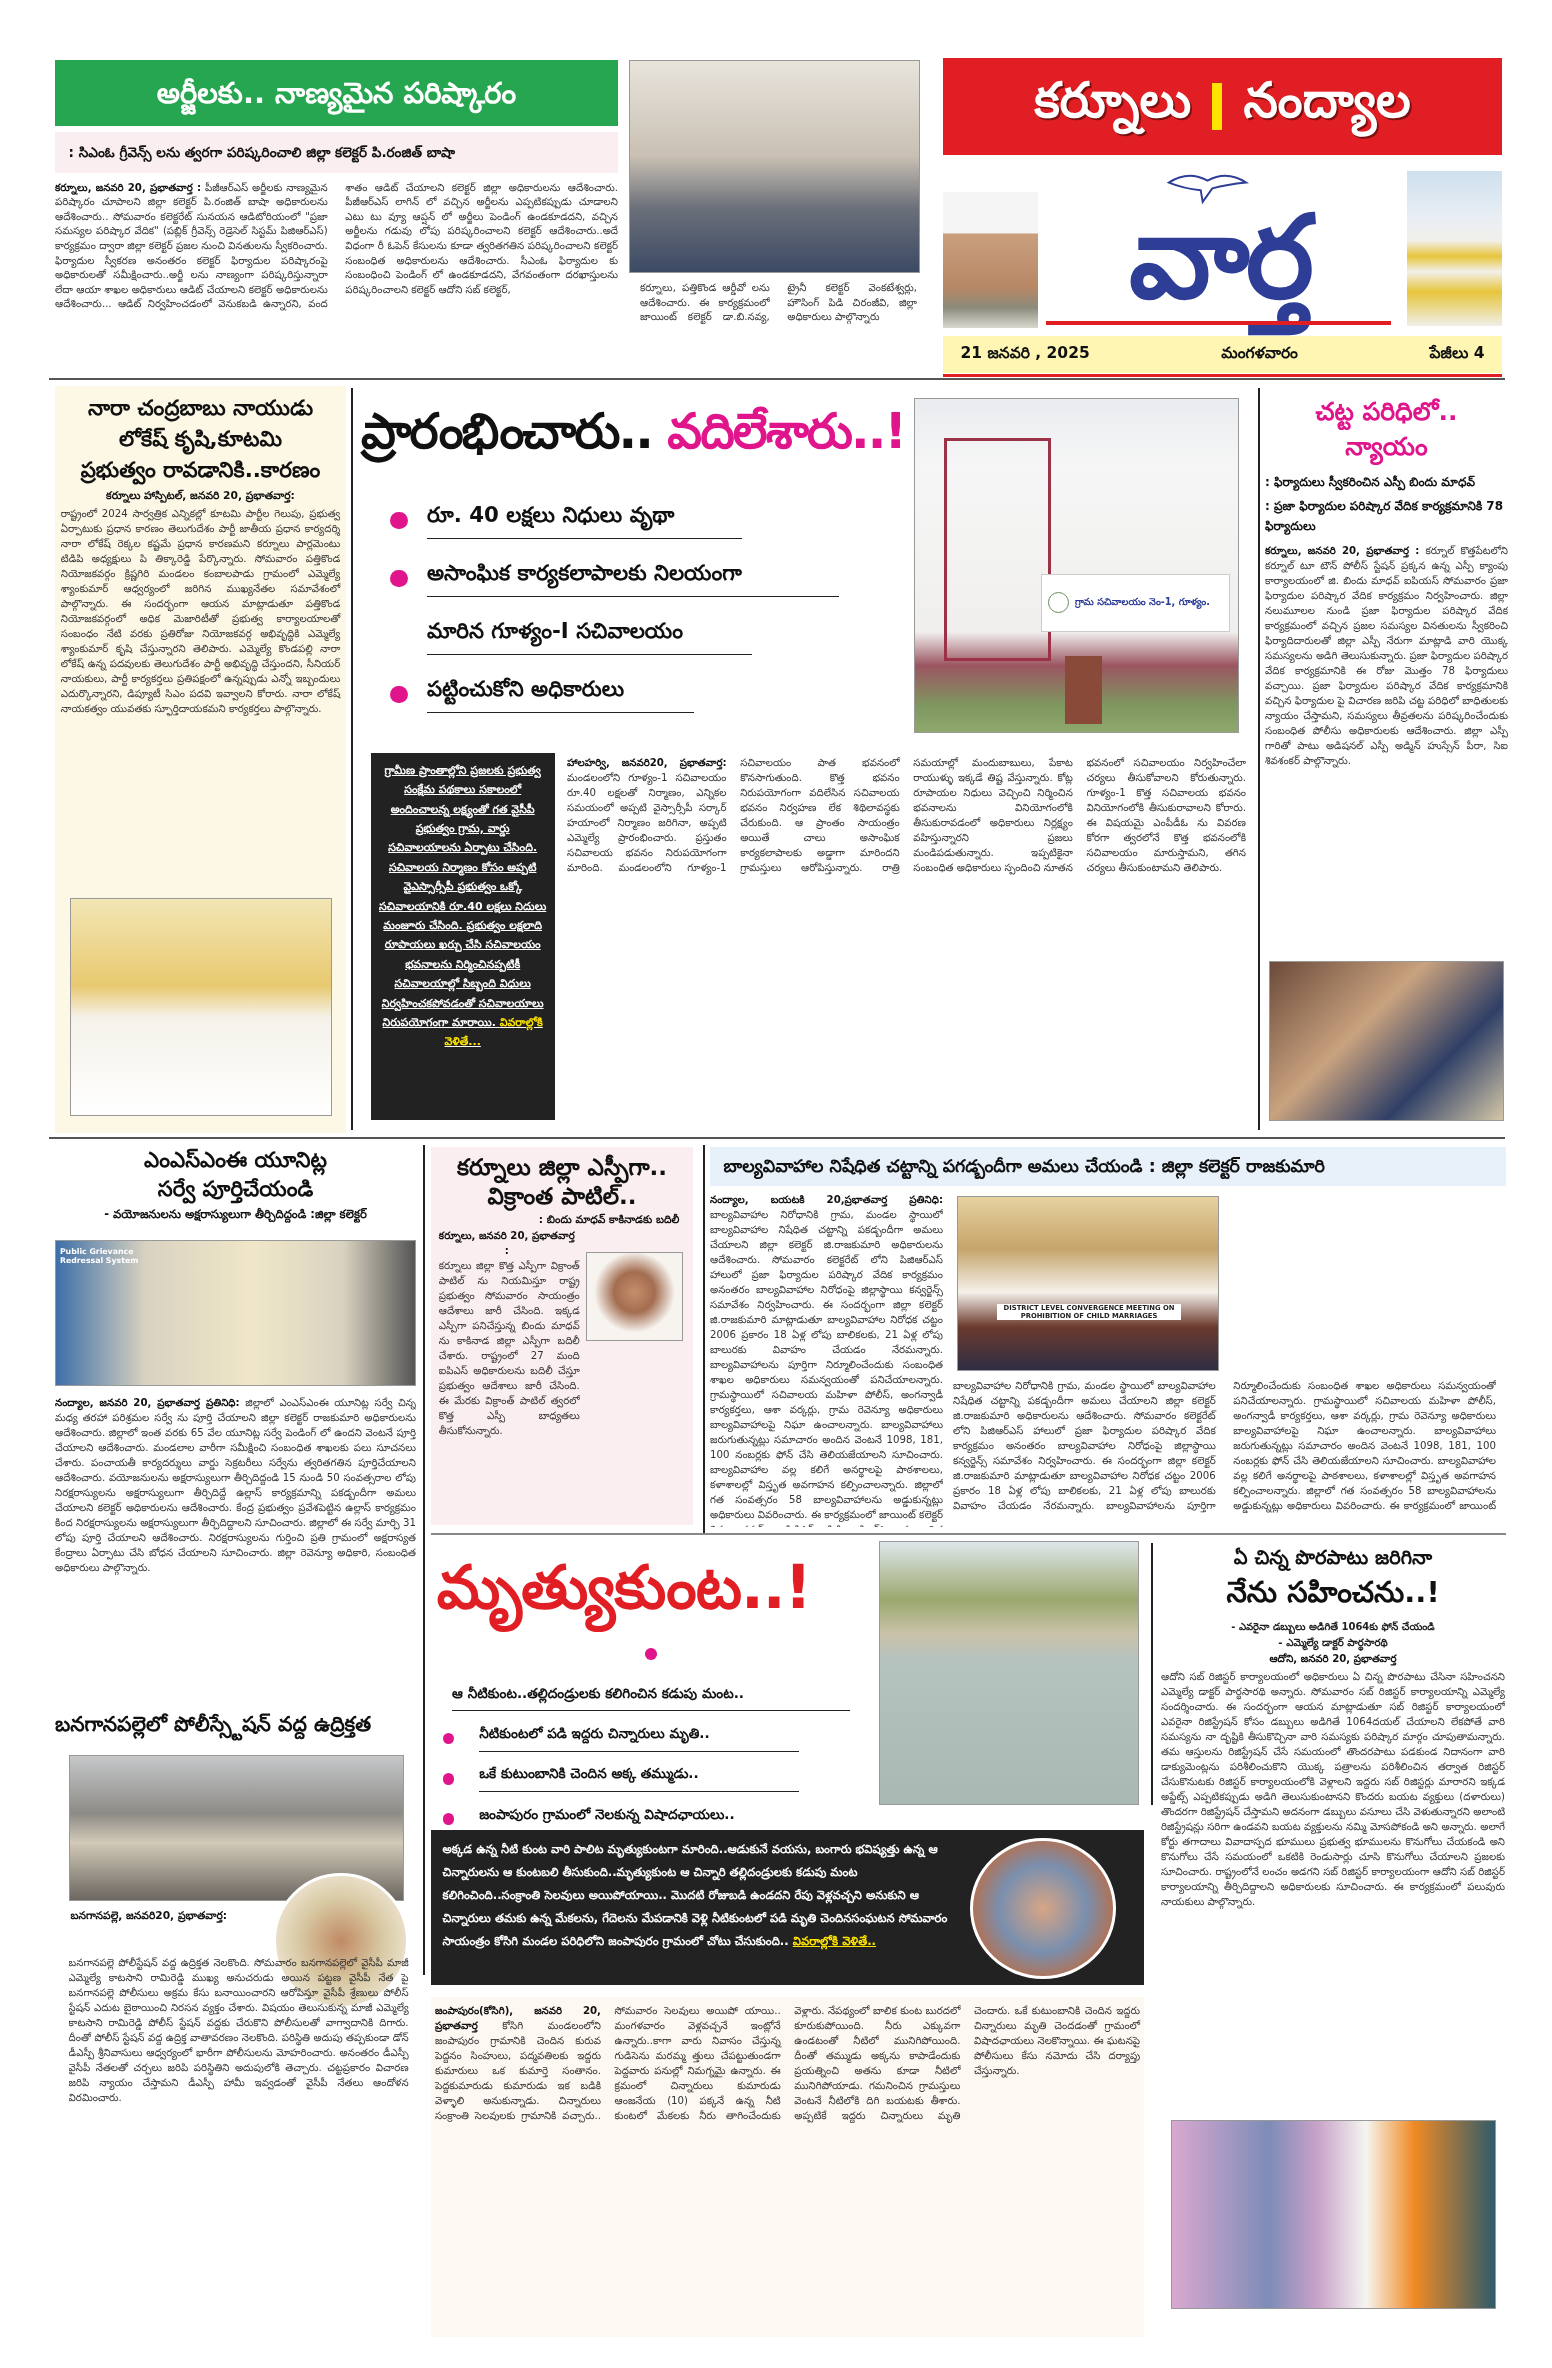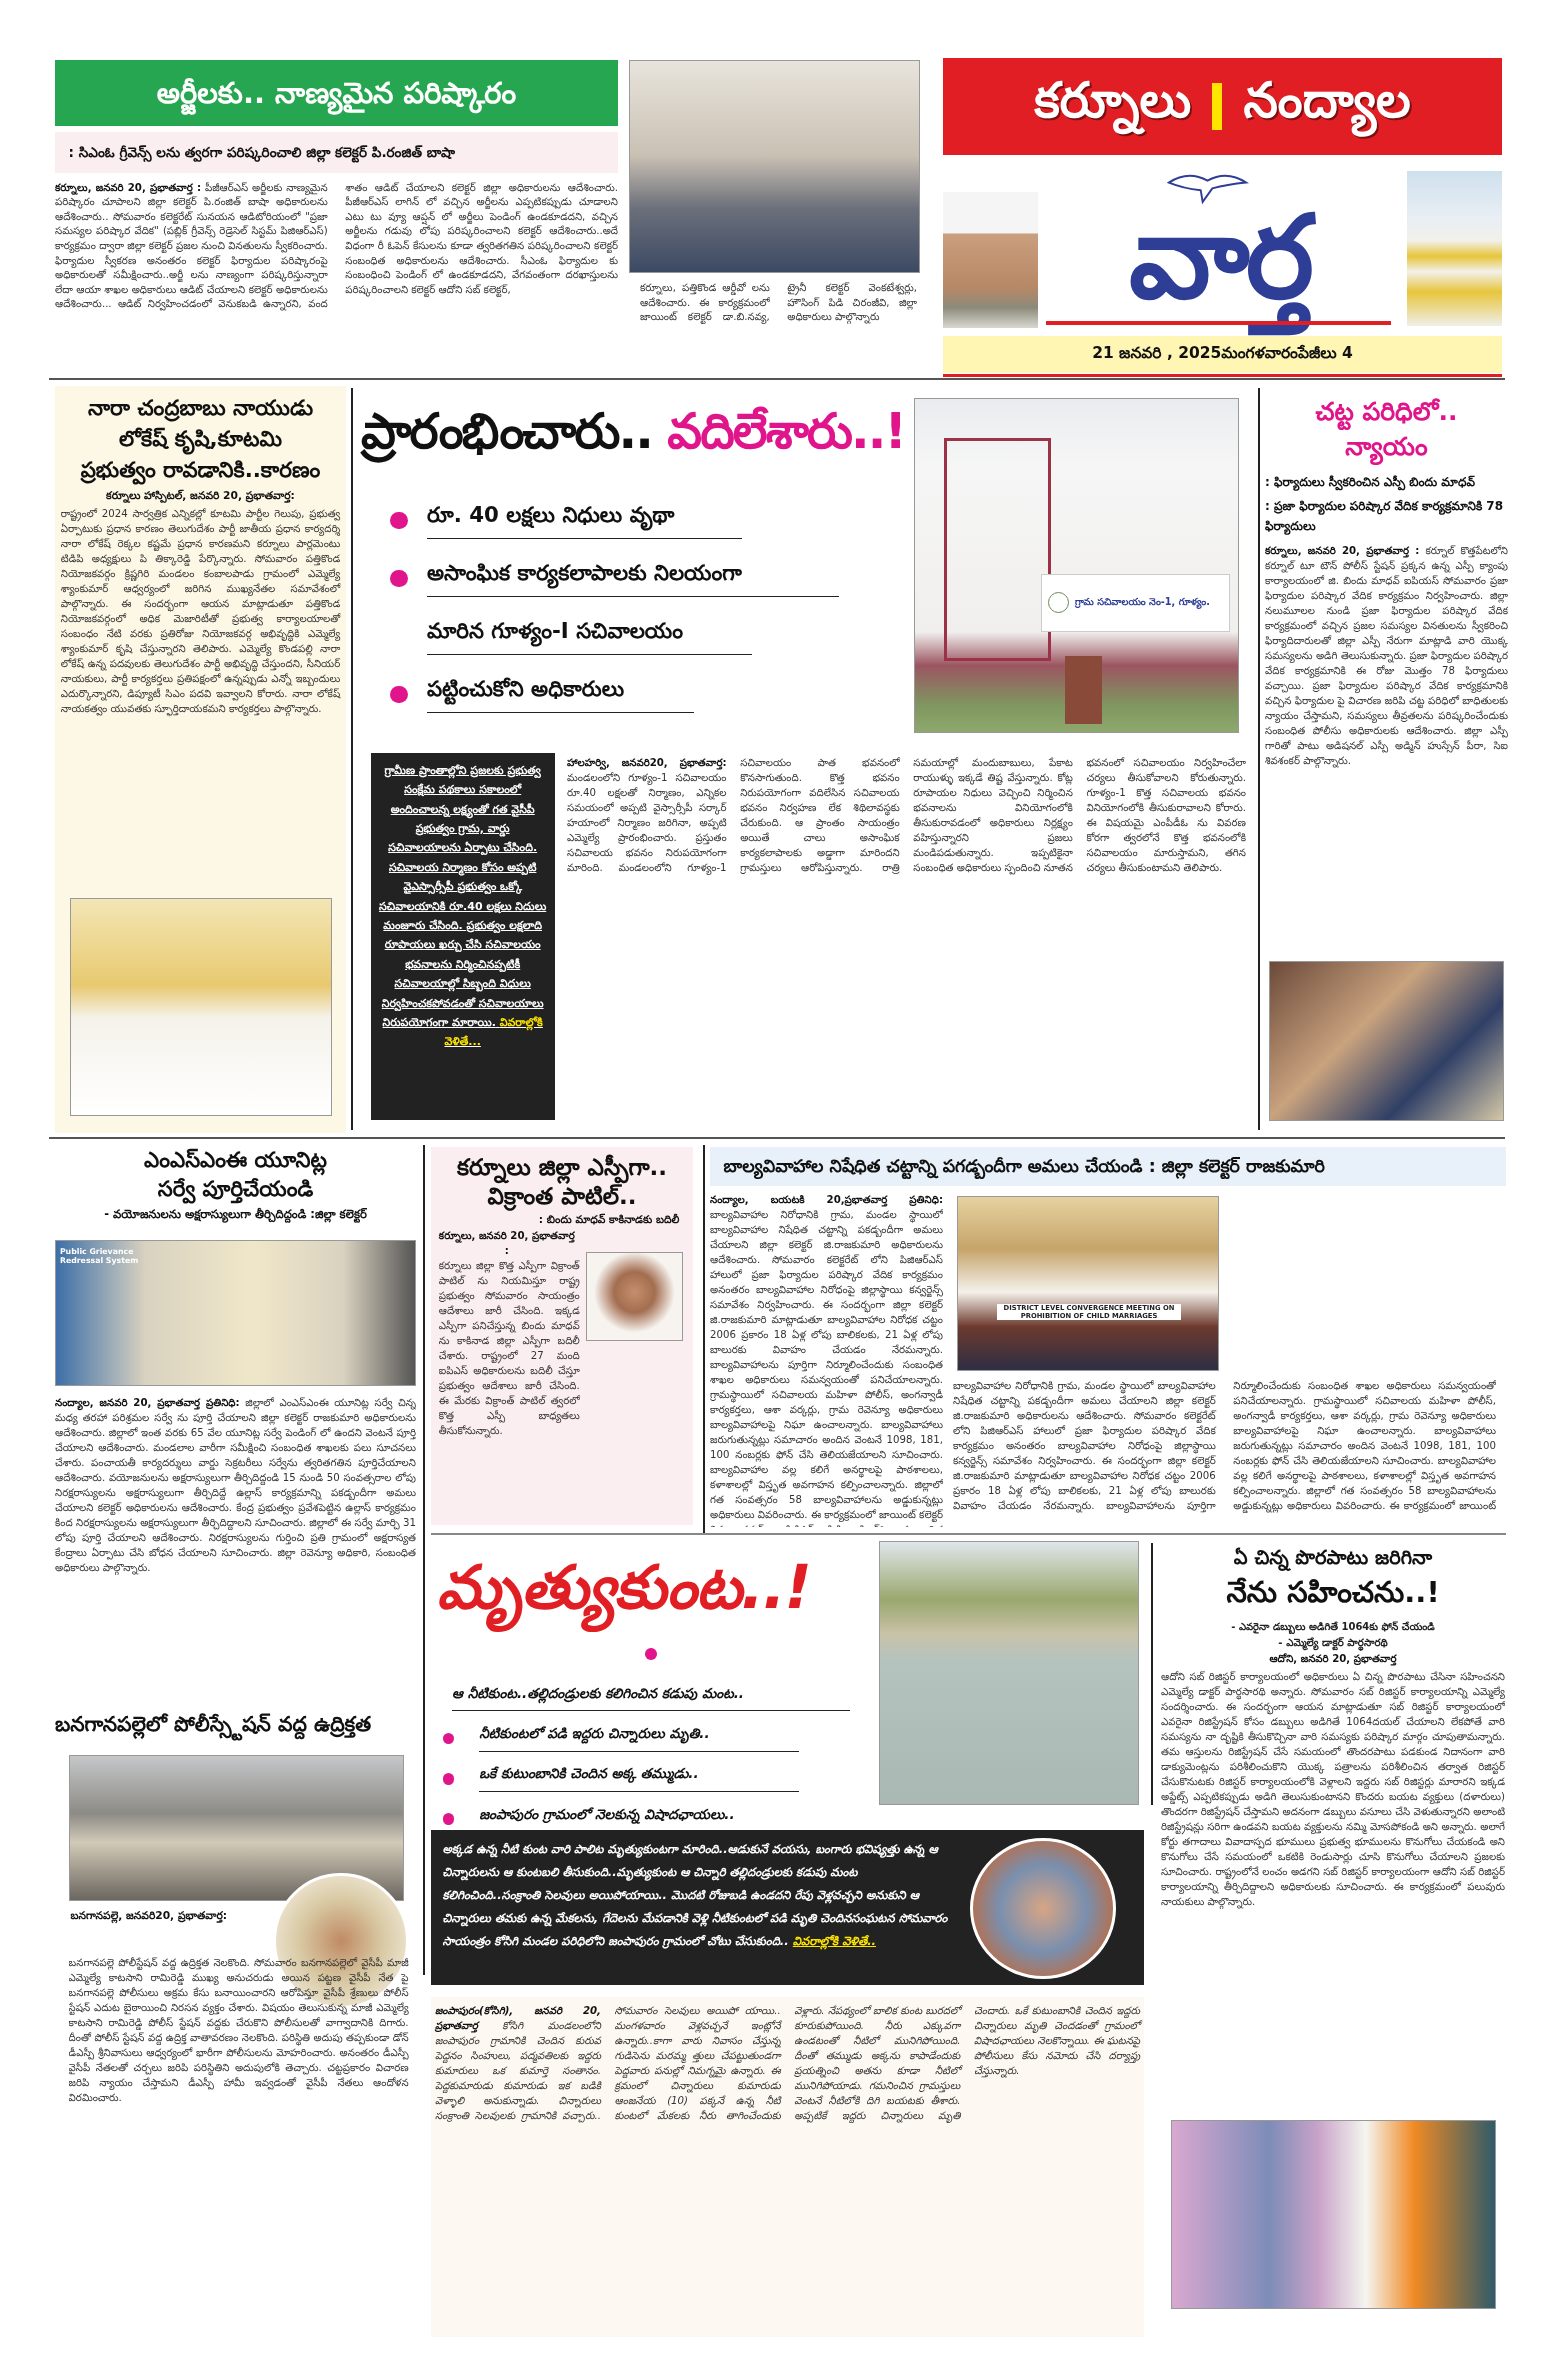--- a/index.html
+++ b/index.html
@@ -44,21 +44,21 @@
     <div class="photo" style="left:0;top:29px;width:95px;height:136px;border:none;background:linear-gradient(180deg,#f5f5f5 0%,#f5f5f5 30%,#c99f7e 31%,#b88866 70%,#8c8a7a 85%,#d8d8d0 100%);"></div>
     <div style="position:absolute;left:221px;top:1.9px;width:87px;height:39px;">
       <svg width="87" height="39" viewBox="0 0 90 40">
           <path d="M5 18 Q25 5 45 16 Q65 5 85 18 Q65 20 50 24 L40 38 L38 26 Q20 24 5 18Z" fill="#fff" stroke="#2e3d96" stroke-width="2"></path>
         </svg>
     </div>
     <div style="position:absolute;left:102px;top:29px;width:349px;height:131px;text-align:center;color:#2e3d96;font-weight:bold;font-size:115px;line-height:131px;letter-spacing:-3.9px;">వార్త</div>
     <div style="position:absolute;left:103px;top:158px;width:345px;height:3.9px;background:#e01e23;"></div>
     <div class="photo" style="left:464px;top:7.8px;width:95px;height:155px;border:none;background:linear-gradient(180deg,#cfe0ee 0%,#e8eef4 30%,#f2f0ea 45%,#e7c53c 55%,#f2f0ea 65%,#e7c53c 78%,#efefe9 100%);"></div>
   </div>
-  <div style="background:#fff6b3;height:37px;margin-top:7.8px;display:flex;align-items:center;justify-content:center;padding:0 17.5px;font-weight:bold;font-size:15.5px;color:#111;">
+  <div style="background:#fff6b3;height:37px;margin-top:7.8px;display:flex;align-items:center;justify-content:space-between;padding:0 17.5px;font-weight:bold;font-size:15.5px;color:#111;">
     <span>21 జనవరి , 2025</span>
     <span>మంగళవారం</span>
     <span>పేజీలు 4</span>
   </div>
   <div style="height:2.9px;background:#e01e23;margin-top:1.9px;"></div>
 </div>
 
 <div class="hline" style="left:49px;top:378px;width:1456px;height:1.9px;background:#555;"></div>
 
 <div class="abs" style="left:55px;top:386px;width:291px;height:747px;background:#fdf8e6;">
@@ -176,21 +176,21 @@
   <div class="photo" style="left:247px;top:49px;width:262px;height:175px;background:linear-gradient(180deg,#e6d2a0 0%,#c6a46a 30%,#f4f1ea 55%,#6d3a2e 75%,#2e2e44 100%);">
     <span style="position:absolute;left:39px;top:107px;width:184px;font-size:6.8px;color:#222;font-weight:bold;text-align:center;background:#fff;">DISTRICT LEVEL CONVERGENCE MEETING ON PROHIBITION OF CHILD MARRIAGES</span>
   </div>
   <div class="body-text cols2" style="position:absolute;left:243px;top:231px;width:543px;height:146px;overflow:hidden;font-size:10.2px;line-height:15px;">
     <span>బాల్యవివాహాల నిరోధానికి గ్రామ, మండల స్థాయిలో బాల్యవివాహాల నిషేధిత చట్టాన్ని పకడ్బందీగా అమలు చేయాలని జిల్లా కలెక్టర్ జి.రాజకుమారి అధికారులను ఆదేశించారు. సోమవారం కలెక్టరేట్ లోని పిజిఆర్ఎస్ హాలులో ప్రజా ఫిర్యాదుల పరిష్కార వేదిక కార్యక్రమం అనంతరం బాల్యవివాహాల నిరోధంపై జిల్లాస్థాయి కన్వర్జెన్స్ సమావేశం నిర్వహించారు. ఈ సందర్భంగా జిల్లా కలెక్టర్ జి.రాజకుమారి మాట్లాడుతూ బాల్యవివాహాల నిరోధక చట్టం 2006 ప్రకారం 18 ఏళ్ల లోపు బాలికలకు, 21 ఏళ్ల లోపు బాలురకు వివాహం చేయడం నేరమన్నారు. బాల్యవివాహాలను పూర్తిగా నిర్మూలించేందుకు సంబంధిత శాఖల అధికారులు సమన్వయంతో పనిచేయాలన్నారు. గ్రామస్థాయిలో సచివాలయ మహిళా పోలీస్, అంగన్వాడీ కార్యకర్తలు, ఆశా వర్కర్లు, గ్రామ రెవెన్యూ అధికారులు బాల్యవివాహాలపై నిఘా ఉంచాలన్నారు. బాల్యవివాహాలు జరుగుతున్నట్లు సమాచారం అందిన వెంటనే 1098, 181, 100 నంబర్లకు ఫోన్ చేసి తెలియజేయాలని సూచించారు. బాల్యవివాహాల వల్ల కలిగే అనర్థాలపై పాఠశాలలు, కళాశాలల్లో విస్తృత అవగాహన కల్పించాలన్నారు. జిల్లాలో గత సంవత్సరం 58 బాల్యవివాహాలను అడ్డుకున్నట్లు అధికారులు వివరించారు. ఈ కార్యక్రమంలో జాయింట్ కలెక్టర్ విష్ణు చరణ్, ఐసిడిఎస్ పిడి, డిఆర్ఓ, సంబంధిత అధికారులు పాల్గొన్నారు.</span>
   </div>
 </div>
 
 <div class="hline" style="left:431px;top:1533px;width:1075px;height:1.9px;background:#888;"></div>
 
-<div class="abs" style="left:431px;top:1541px;width:713px;height:805px;font-style:italic;">
+<div class="abs" style="left:431px;top:1541px;width:713px;height:805px;">
   <div style="color:#e01e23;font-weight:bold;font-size:60px;line-height:92px;height:92px;padding-left:5.8px;letter-spacing:-1px;">మృత్యుకుంట..!</div>
   <div style="position:absolute;left:11.6px;top:107px;width:417px;font-size:13.6px;">
     <div class="bullet-row" style="margin-bottom:13.6px;gap:25px;flex-direction:column;">
         <span class="bullet-dot" style="width:11.6px;height:11.6px;"></span>
         <span class="bullet-text" style="min-width:398px;font-size:13.6px;">ఆ నీటికుంట..తల్లిదండ్రులకు కలిగించిన కడుపు మంట..</span>
       </div>
     <div class="bullet-row" style="margin-bottom:13.6px;gap:25px;">
         <span class="bullet-dot" style="width:11.6px;height:11.6px;"></span>
         <span class="bullet-text" style="min-width:320px;font-size:13.6px;">నీటికుంటలో పడి ఇద్దరు చిన్నారులు మృతి..</span>
       </div>

